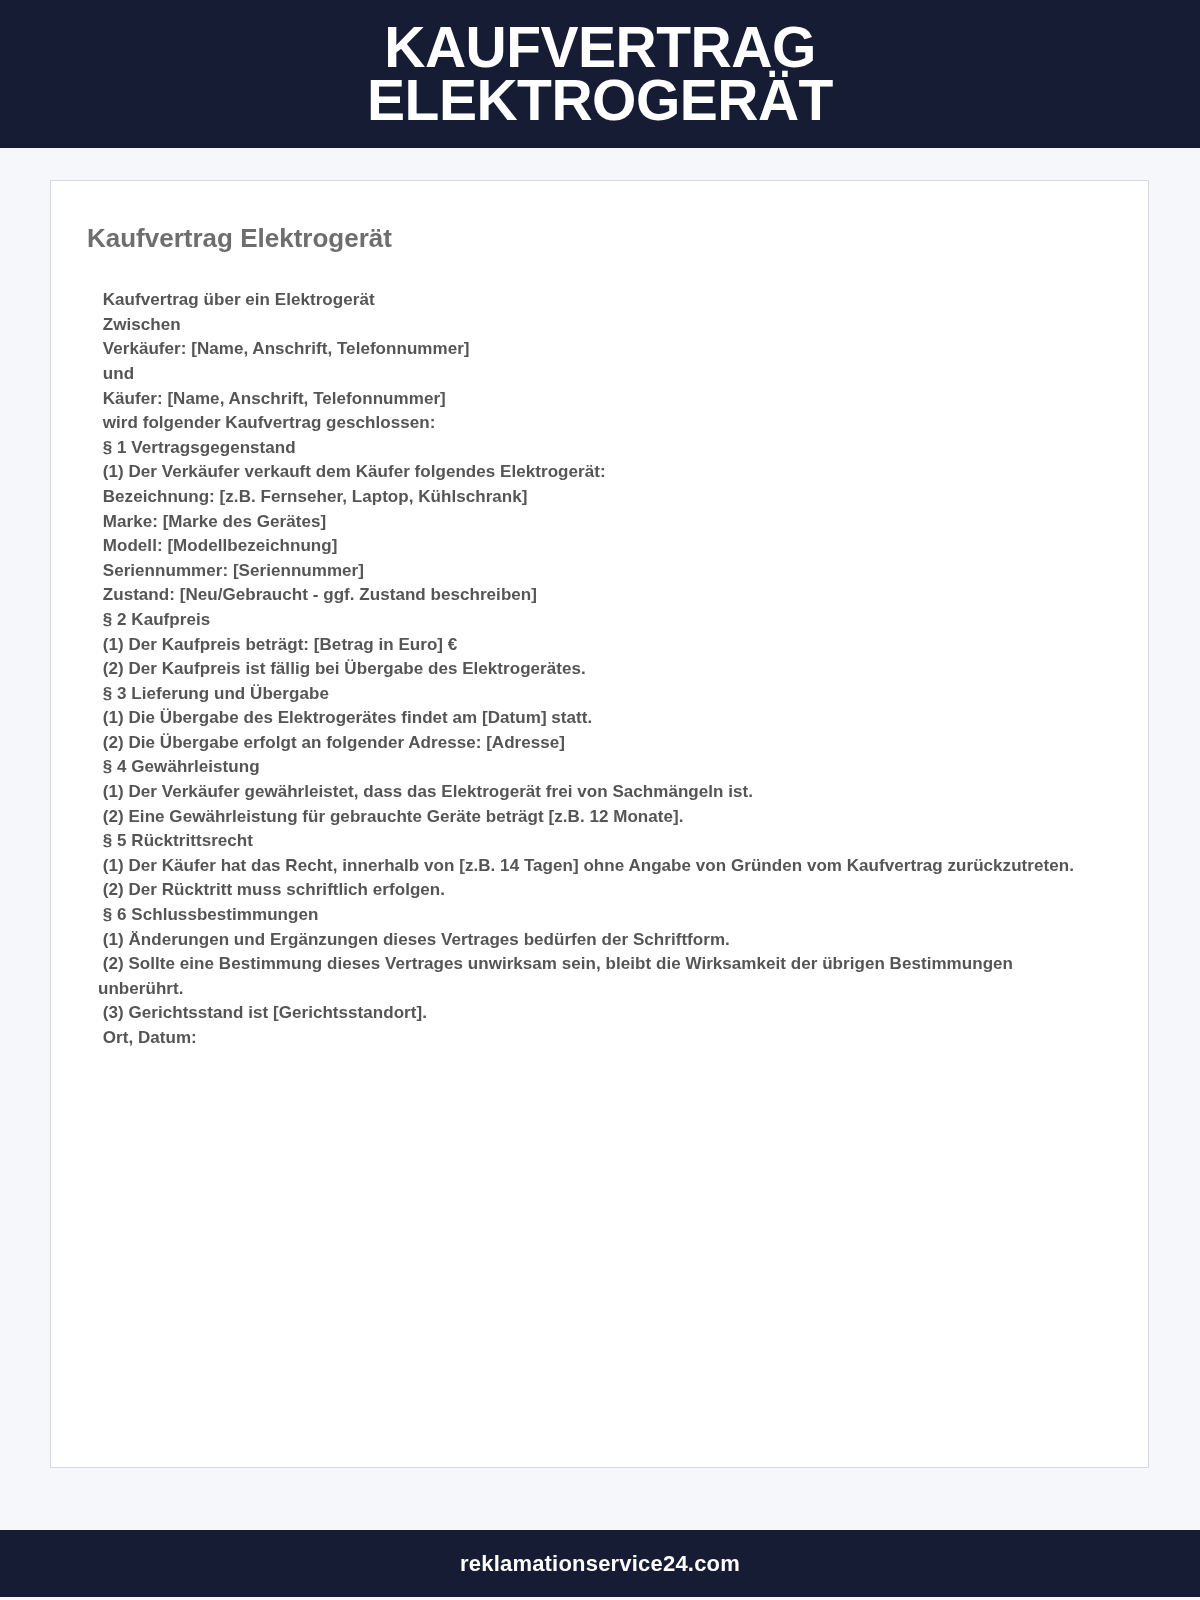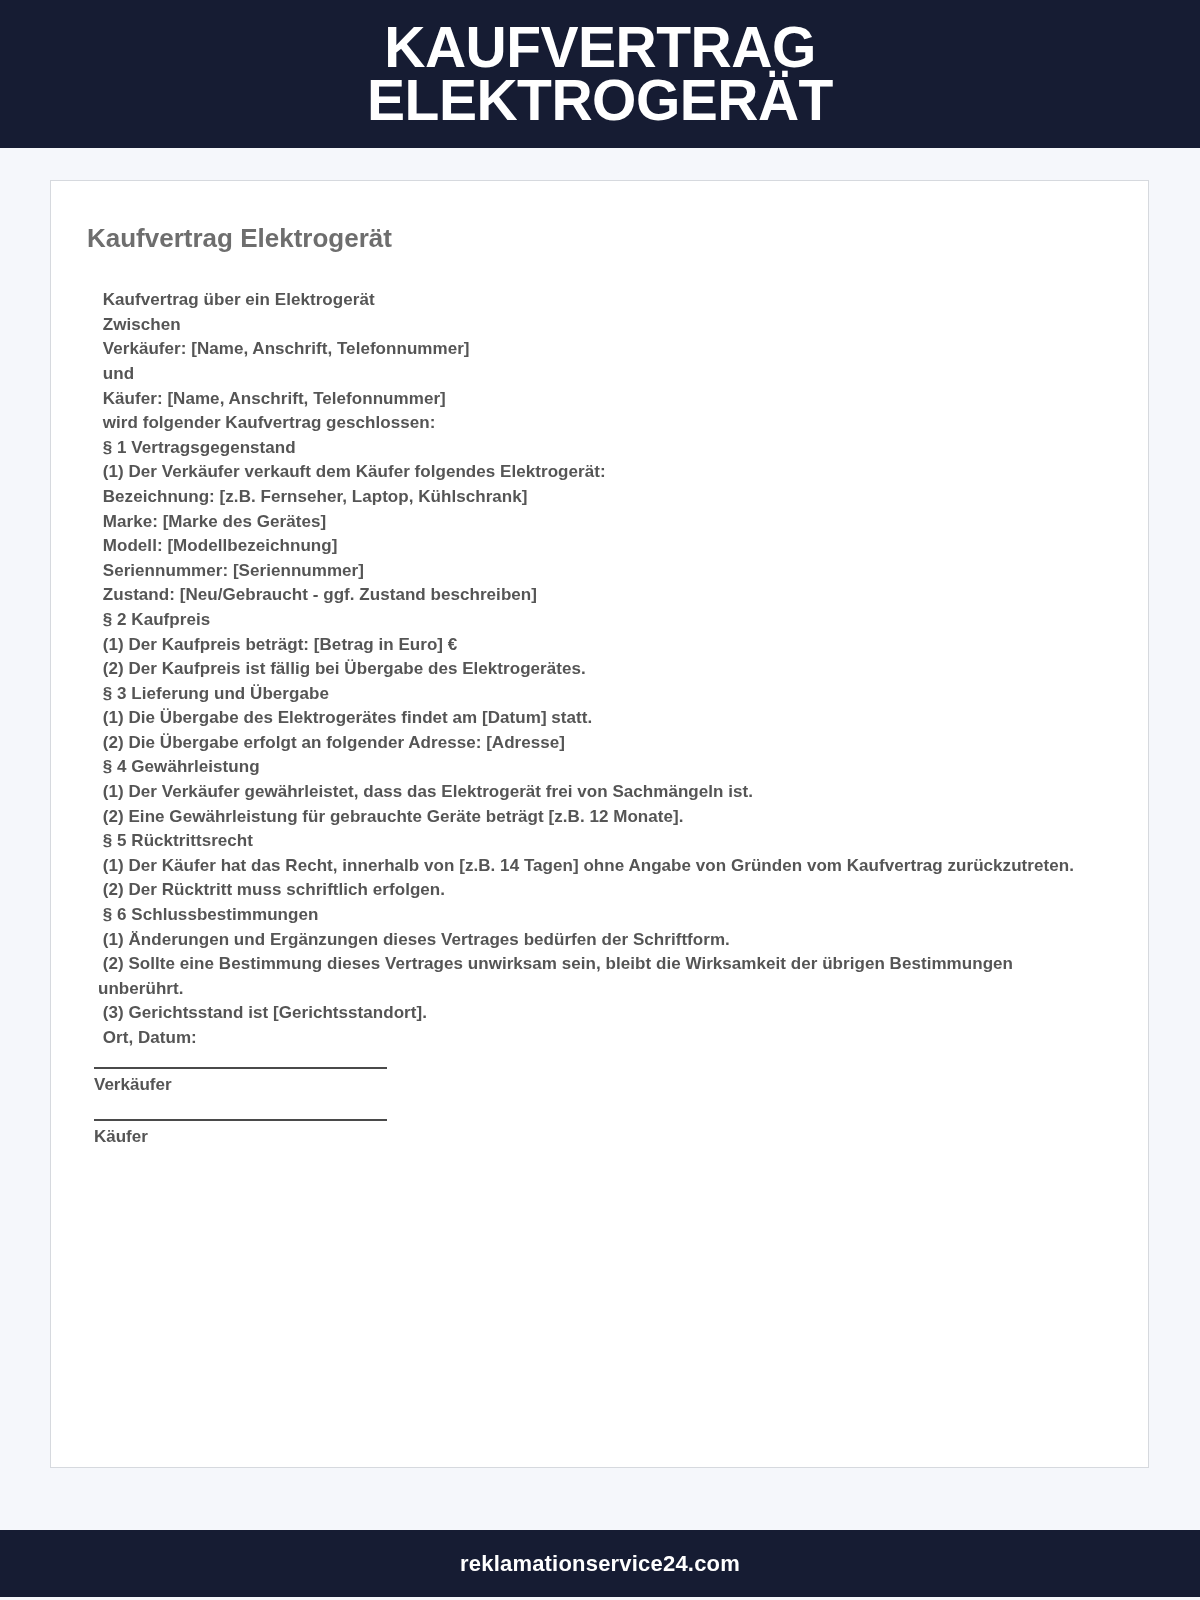--- a/index.html
+++ b/index.html
@@ -148,33 +148,20 @@
  (2) Eine Gewährleistung für gebrauchte Geräte beträgt [z.B. 12 Monate].
  § 5 Rücktrittsrecht
  (1) Der Käufer hat das Recht, innerhalb von [z.B. 14 Tagen] ohne Angabe von Gründen vom Kaufvertrag zurückzutreten.
  (2) Der Rücktritt muss schriftlich erfolgen.
  § 6 Schlussbestimmungen
  (1) Änderungen und Ergänzungen dieses Vertrages bedürfen der Schriftform.
  (2) Sollte eine Bestimmung dieses Vertrages unwirksam sein, bleibt die Wirksamkeit der übrigen Bestimmungen unberührt.
  (3) Gerichtsstand ist [Gerichtsstandort].
  Ort, Datum:</div>
 
-      <div class="sig-block">
-
-        <div class="sig-group">
-          <div class="sig-rule"></div>
-          <div class="sig-label">Verkäufer</div>
-        </div>
-
-        <div class="sig-group">
-          <div class="sig-rule"></div>
-          <div class="sig-label">Käufer</div>
-        </div>
-
-      </div>
 
     </div>
   </div>
 
 </div>
 
 <div class="footer">
   <span class="footer-text">reklamationservice24.com</span>
 </div>
 

